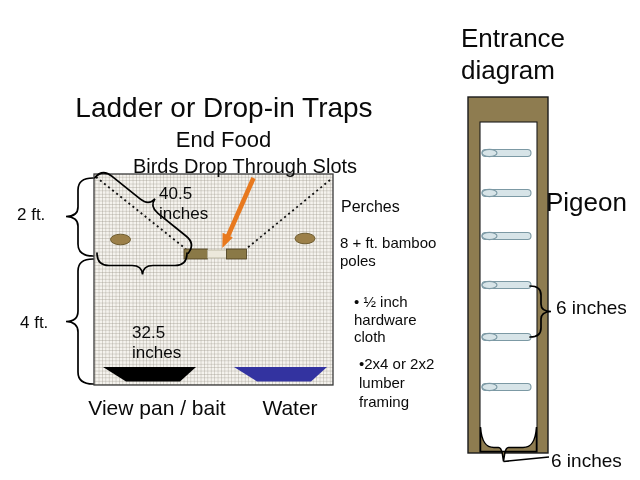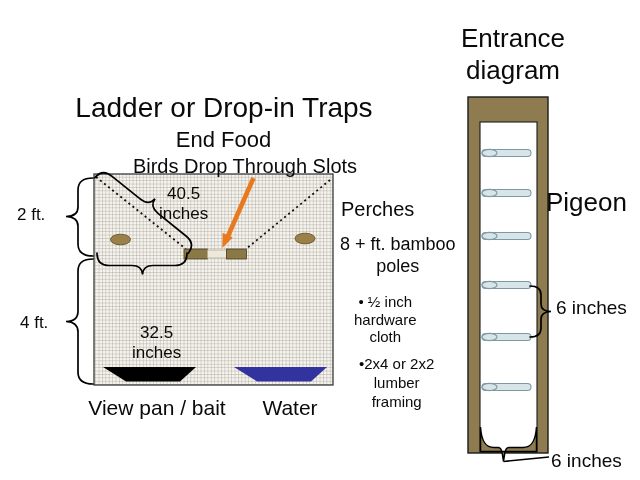--- a/index.html
+++ b/index.html
@@ -1,21 +1,21 @@
 <!DOCTYPE html>
 <html style="--frame-brown: #8E7C50; --perch-tan: #9C8049; --pole-blue: #D7E4E8; --slot-brown: #8A7947; --arrow-orange: #E8791E; --water-blue: #3333A0; --pan-black: #000000;"><head>
 <meta charset="utf-8">
 <style>
   html,body{margin:0;padding:0;background:#fff;}
   .canvas{
     position:relative;width:640px;height:480px;background:#ffffff;
     font-family:"Liberation Sans", sans-serif;color:#0a0a0a;overflow:hidden;
   }
   .canvas svg{position:absolute;left:0;top:0;}
-  .txt{position:absolute;white-space:pre-line;line-height:1.18;text-align:center;}
+  .txt{position:absolute;white-space:pre-line;line-height:1.18;}
   .center{text-align:center;}
   
   .mesh-bg{fill:#f5f3ee;}
   .mesh-grid{fill:url(#meshpat);stroke:#3a3a3a;stroke-width:1.3;}
   .dotted{fill:none;stroke:#111;stroke-width:1.8;stroke-dasharray:2 3.2;}
   .brace{fill:none;stroke:#000;stroke-width:1.7;stroke-linecap:round;}
   .slot-board{fill:var(--slot-brown,#8A7947);stroke:#4a3d1c;stroke-width:0.8;}
   .slot-open{fill:#ece8db;stroke:#b5ae98;stroke-width:0.8;}
   .perch-oval{fill:var(--perch-tan,#9C8049);stroke:#6e5c30;stroke-width:1;}
   .arrow-line{stroke:var(--arrow-orange,#E8791E);stroke-width:4.6;fill:none;}
@@ -113,22 +113,22 @@
   <div class="txt" style="left:17px;top:205px;font-size:17px;">2 ft.</div>
   <div class="txt" style="left:20px;top:313px;font-size:17px;">4 ft.</div>
   <div class="txt" style="left:159px;top:184px;font-size:17px;">40.5
 inches</div>
   <div class="txt" style="left:132px;top:278px;font-size:17px;margin-top:45px;">32.5
 inches</div>
 
   <div class="txt center" style="left:82px;top:396px;width:150px;font-size:21px;">View pan / bait</div>
   <div class="txt center" style="left:258px;top:396px;width:64px;font-size:21px;">Water</div>
 
-  <div class="txt" style="left:341px;top:198px;font-size:20px;">Perches</div>
-  <div class="txt" style="left:340px;top:234px;font-size:18px;line-height:1.22;">8 + ft. bamboo
+  <div class="txt" style="left:341px;top:198px;font-size:16px;">Perches</div>
+  <div class="txt" style="left:340px;top:234px;font-size:15px;line-height:1.22;">8 + ft. bamboo
 poles</div>
   <div class="txt" style="left:354px;top:293px;font-size:15px;line-height:1.18;">• ½ inch
 hardware
 cloth</div>
   <div class="txt" style="left:352px;top:355px;font-size:15px;line-height:1.25;margin-left:7px;">•2x4 or 2x2
 lumber
 framing</div>
 
   <div class="txt" style="left:461px;top:23px;font-size:26px;line-height:1.23;">Entrance
 diagram</div>

